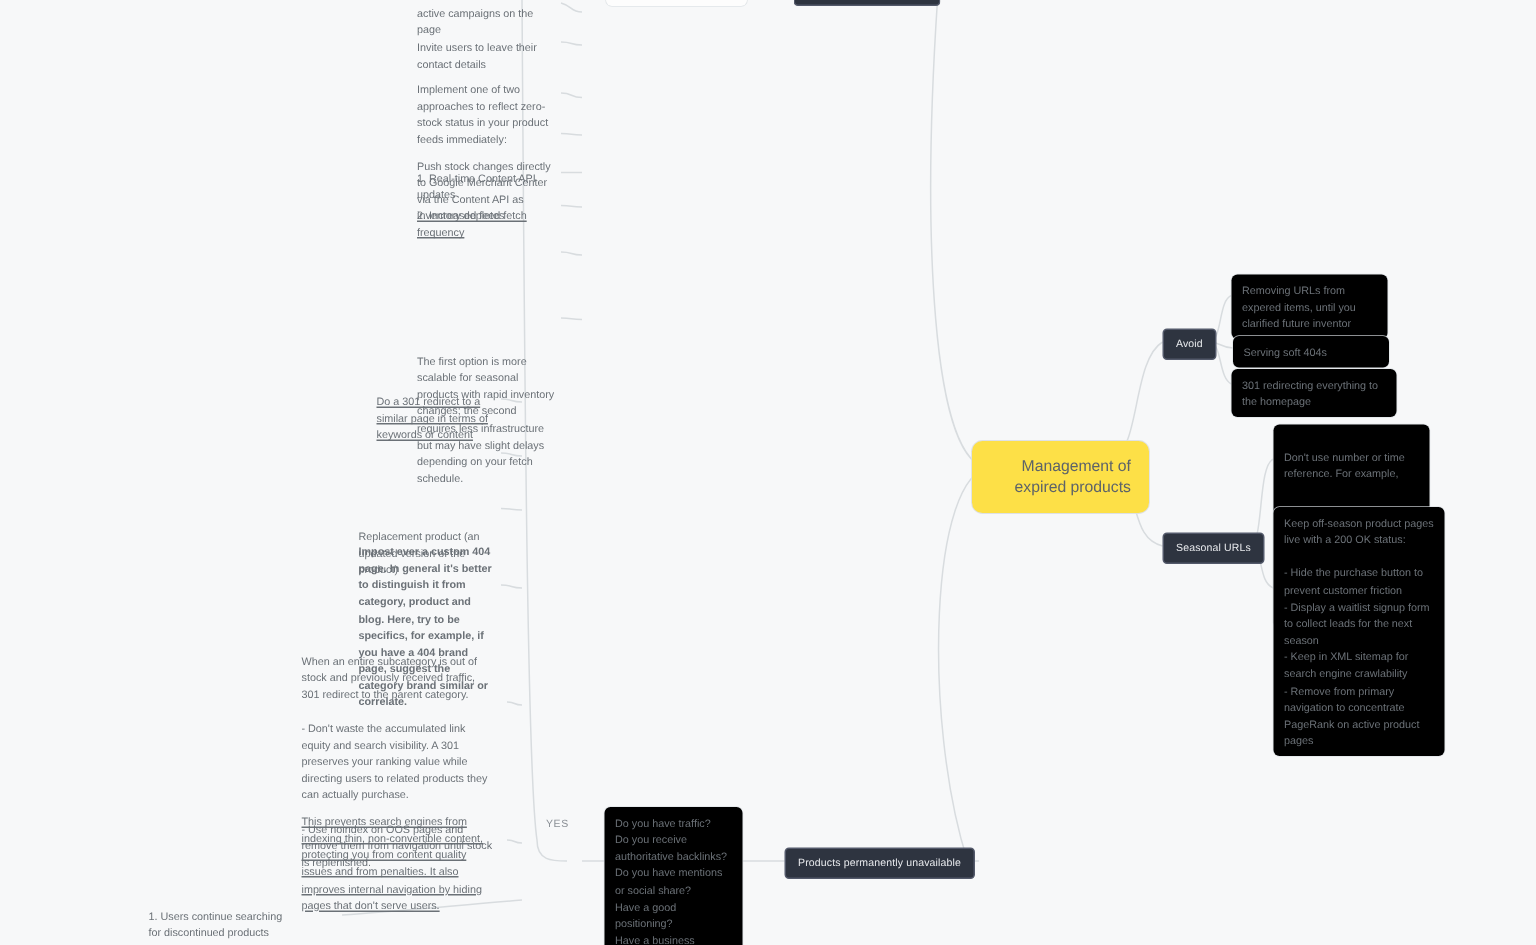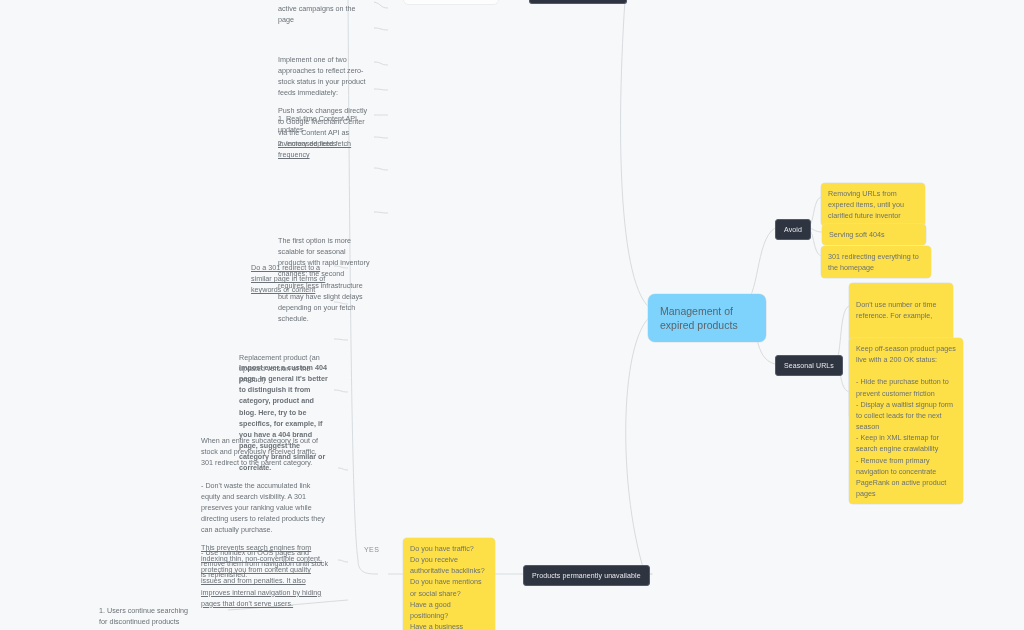--- a/index.html
+++ b/index.html
@@ -27,21 +27,21 @@
     width: 1024px;
     height: 630px;
     pointer-events: none;
   }
   .node {
     position: absolute;
     box-sizing: border-box;
   }
   
   .card {
-    background: #fde047;
+    background: #000000;
     border-radius: 4px;
     color: #6b7177;
     font-size: 7.2px;
     line-height: 1.55;
     padding: 5px 7px;
     box-shadow: 0 0 0 0.5px rgba(220,224,228,0.85);
     white-space: pre-line;
   }
   .card.plain {
     box-shadow: none;
@@ -55,27 +55,27 @@
     color: #e8eaed;
     font-size: 7px;
     line-height: 1.3;
     padding: 5px 8px;
     text-align: center;
     letter-spacing: 0.1px;
     white-space: nowrap;
   }
   
   .root {
-    background: #7dd3fc;
+    background: #fde047;
     border-radius: 7px;
     box-shadow: 0 0 0 0.6px rgba(218,222,226,0.9);
     color: #5d6369;
     font-size: 10.5px;
     line-height: 1.35;
-    text-align: left;
+    text-align: right;
     padding: 10px 12px;
     white-space: pre-line;
   }
   .branch-label {
     position: absolute;
     color: #8b9096;
     font-size: 7px;
     letter-spacing: 0.4px;
   }
   .emoji-line {
@@ -186,20 +186,21 @@
   </div>
 
   <div class="node card" style="left:849px; top:338px; width:114px;">Keep off-season product pages live with a 200 OK status:
 
 - Hide the purchase button to prevent customer friction
 - Display a waitlist signup form to collect leads for the next season
 - Keep in XML sitemap for search engine crawlability
 - Remove from primary navigation to concentrate PageRank on active product pages</div>
 
   <div class="node card plain" style="left:271px; top:-2px; width:104px;">active campaigns on the page</div>
+  <div class="node card plain" style="left:271px; top:21px; width:104px;">Invite users to leave their contact details</div>
   <div class="node card plain" style="left:271px; top:49px; width:104px;">Implement one of two approaches to reflect zero-stock status in your product feeds immediately:</div>
   <div class="node card plain" style="left:271px; top:84px; width:104px;margin-top:24px;">1. Real-time Content API updates</div>
   <div class="node card plain" style="left:271px; top:100px; width:104px;">Push stock changes directly to Google Merchant Center via the Content API as inventory depletes</div>
   <div class="node card plain" style="left:271px; top:133px; width:104px;text-decoration:underline;">2. Increased feed fetch frequency</div>
   <div class="node card plain" style="left:271px; top:190px; width:106px;margin-top:40px;">The first option is more scalable for seasonal products with rapid inventory changes; the second requires less infrastructure but may have slight delays depending on your fetch schedule.</div>
 
   <div class="node card plain" style="left:244px; top:257px; width:102px;text-decoration:underline;">Do a 301 redirect to a similar page in terms of keywords or content</div>
   <div class="node card plain" style="left:232px; top:329px; width:104px;margin-top:18px;">Replacement product (an updated version of the product)</div>
   <div class="node card plain" style="left:232px; top:357px; width:106px;font-weight:bold;">Impost ever a custom 404 page. In general it's better to distinguish it from category, product and blog. Here, try to be specifics, for example, if you have a 404 brand page, suggest the category brand similar or correlate.</div>
 

